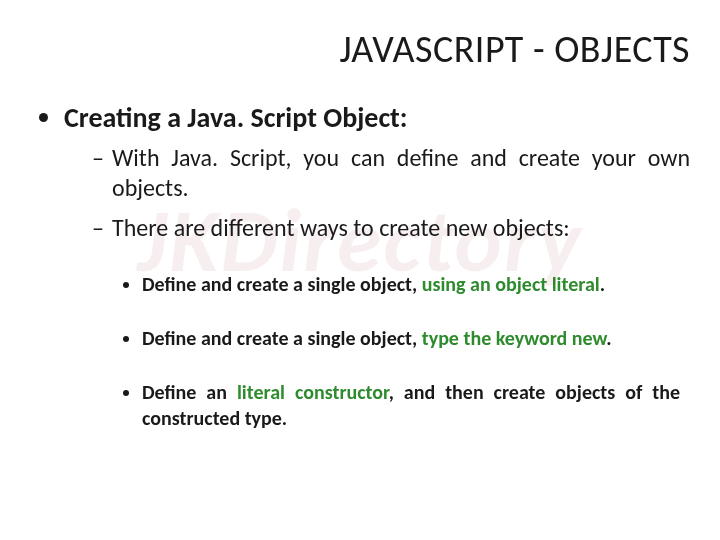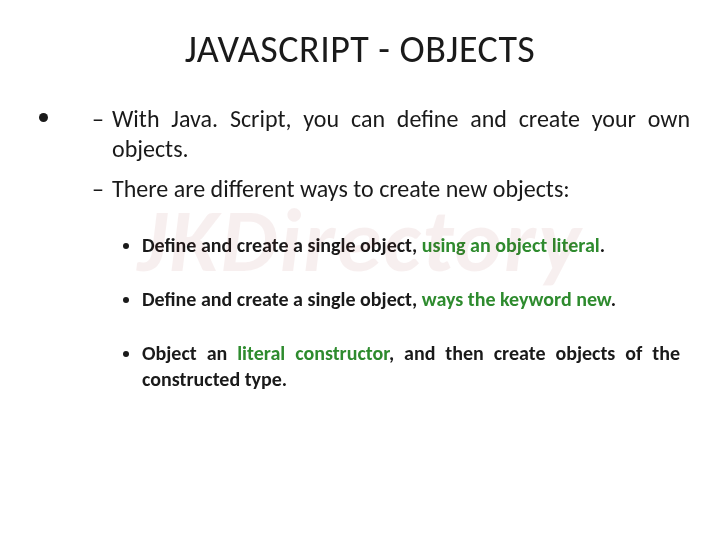--- a/index.html
+++ b/index.html
@@ -31,21 +31,21 @@
     display: flex;
     align-items: center;
     justify-content: center;
     font-size: 90px;
     font-weight: 700;
     color: #8a0000;
     letter-spacing: 2px;
     font-style: italic;
   }
   h1.title {
-    text-align: center;
+    text-align: right;
     font-size: 38px;
     font-weight: 400;
     margin: 6px 0 28px 0;
     letter-spacing: 0.5px;
   }
   ul.l1 {
     list-style: disc;
     margin: 0 0 0 12px;
     padding: 0 0 0 22px;
   }
@@ -95,37 +95,38 @@
 <div class="slide">
 
   <div class="wm">
     <span>JKDirectory</span>
   </div>
 
   <h1 class="title">JAVASCRIPT - OBJECTS</h1>
 
   <ul class="l1">
     <li>
+      <span>Creating a Java. Script Object:</span>
 
       <ul class="l2">
         <li>
           <span>With Java. Script, you can define and create your own objects.</span>
         </li>
         <li>
           <span>There are different ways to create new objects:</span>
         </li>
       </ul>
 
       <ul class="l3">
         <li>
           <span>Define and create a single object, </span><span class="hl">using an object literal</span><span>.</span>
         </li>
         <li>
-          <span>Define and create a single object, </span><span class="hl">ways the keyword new</span><span>.</span>
+          <span>Define and create a single object, </span><span class="hl">type the keyword new</span><span>.</span>
         </li>
         <li>
-          <span>Object an </span><span class="hl">literal constructor</span><span>, and then create objects of the constructed type.</span>
+          <span>Define an </span><span class="hl">literal constructor</span><span>, and then create objects of the constructed type.</span>
         </li>
       </ul>
 
     </li>
   </ul>
 </div>
 
 </body></html>

